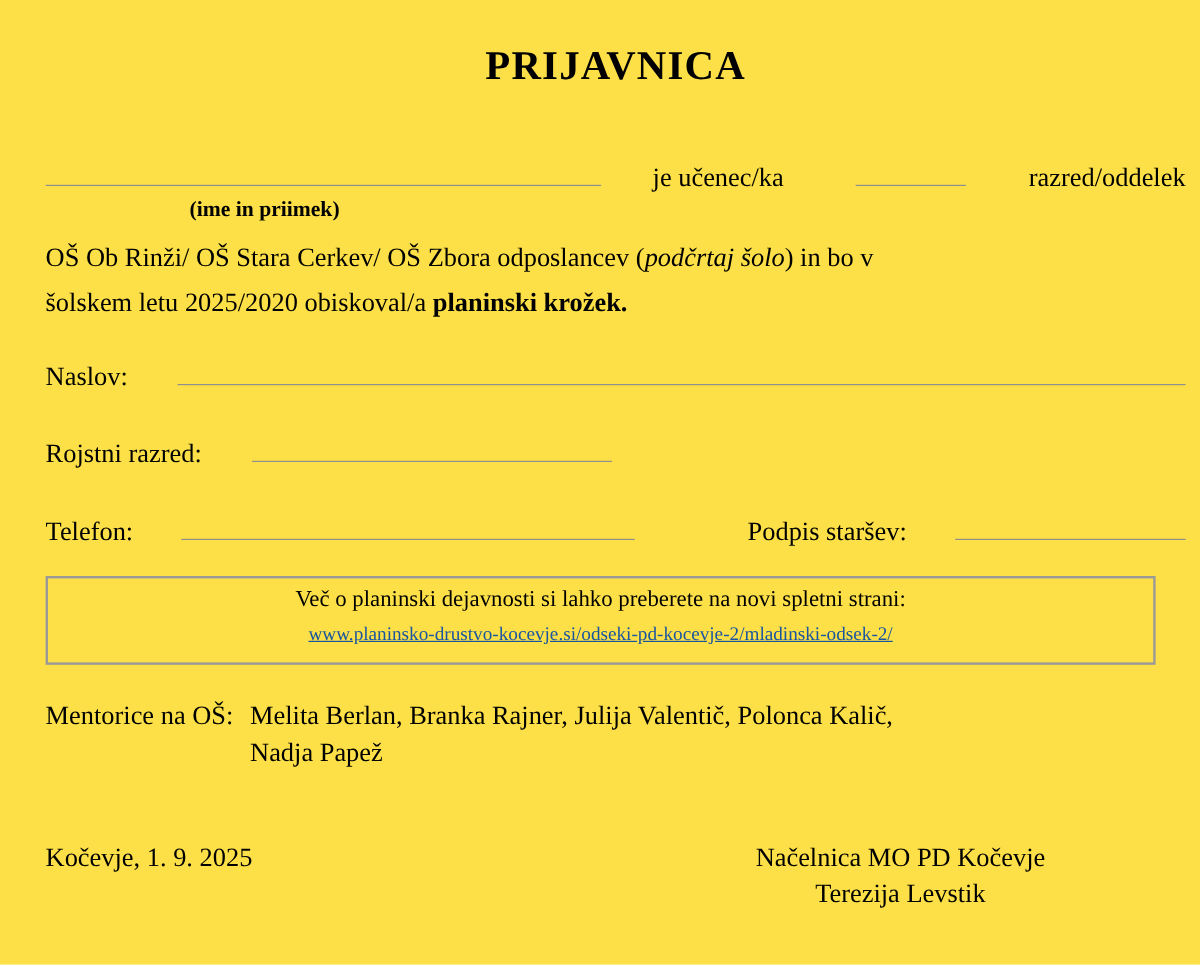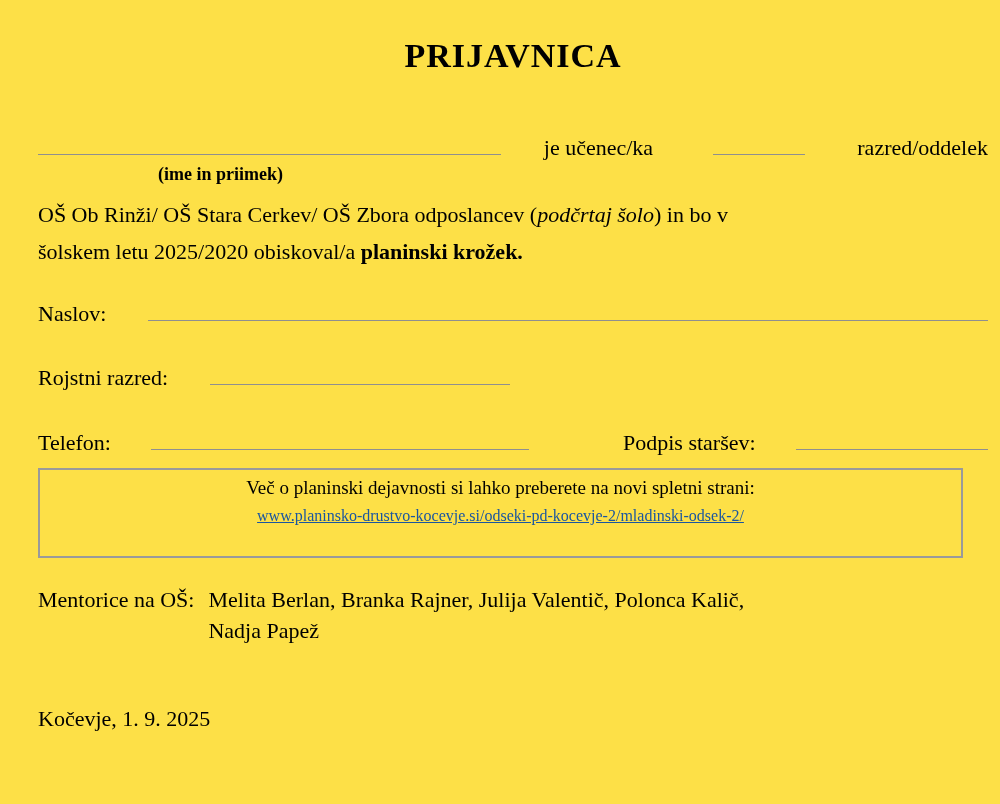--- a/index.html
+++ b/index.html
@@ -53,26 +53,26 @@
   .row-address { margin-top: 26px; }
   .row-birth { margin-top: 32px; }
   .row-phone { margin-top: 33px; }
   .field-label { white-space: nowrap; }
   .line-address { flex: 1 1 auto; margin-left: 12px; }
   .line-birth { width: 300px; margin-left: 12px; }
   .line-phone { width: 378px; margin-left: 10px; }
   .sig-label { margin-left: 64px; white-space: nowrap; }
   .line-signature { flex: 1 1 auto; margin-left: 10px; }
   .info-box {
-    margin-top: 11px;
+    margin-top: 23px;
     width: 925px;
     box-sizing: border-box;
     border: 2px solid #9a9a9a;
     text-align: center;
-    padding: 5px 8px 26px 8px;
+    padding: 5px 8px 9px 8px;
   }
   .info-text { font-size: 19px; line-height: 26px; }
   .info-link {
     display: inline-block;
     font-size: 16px;
     line-height: 28px;
     color: #1a56a0;
     text-decoration: underline;
   }
   .mentors { margin-top: 26px; display: flex; align-items: flex-start; line-height: 31px; }
@@ -129,15 +129,19 @@
   <div class="mentors">
     <span class="mentors-label">Mentorice na OŠ:</span>
     <span class="mentors-names">
       <div>Melita Berlan, Branka Rajner, Julija Valentič, Polonca Kalič,</div>
       <div>Nadja Papež</div>
     </span>
   </div>
 
   <div class="footer">
     <span class="place-date">Kočevje, 1. 9. 2025</span>
+    <span class="signatory">
+      <div>Načelnica MO PD Kočevje</div>
+      <div>Terezija Levstik</div>
+    </span>
   </div>
 
 </div>
 
 </body></html>

